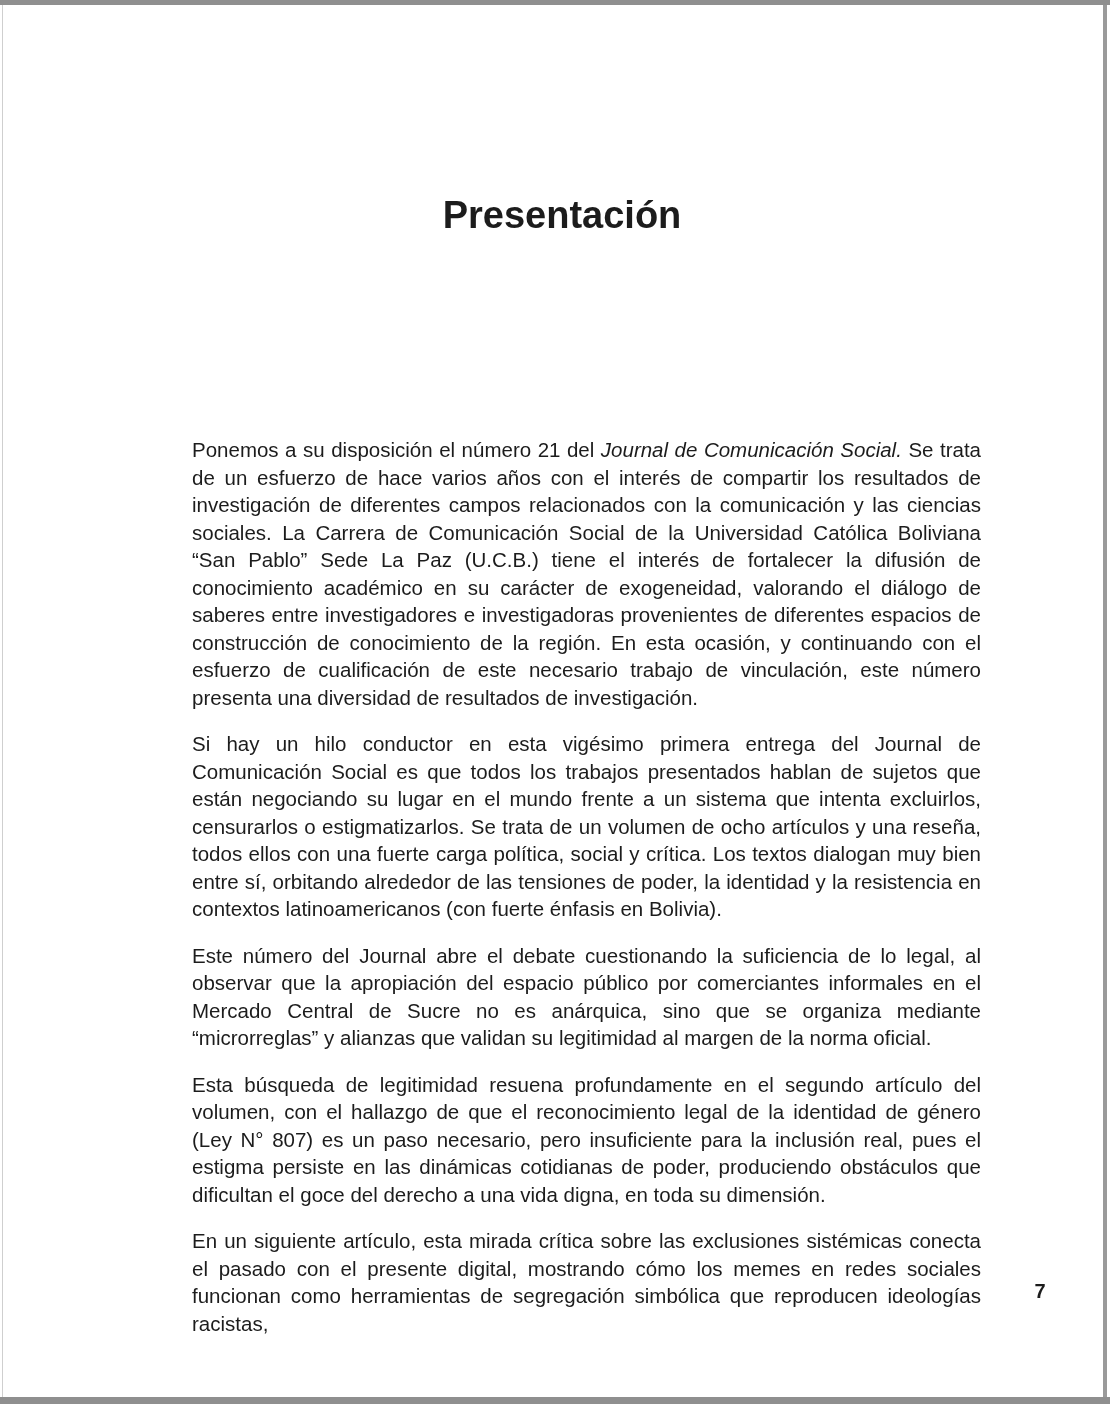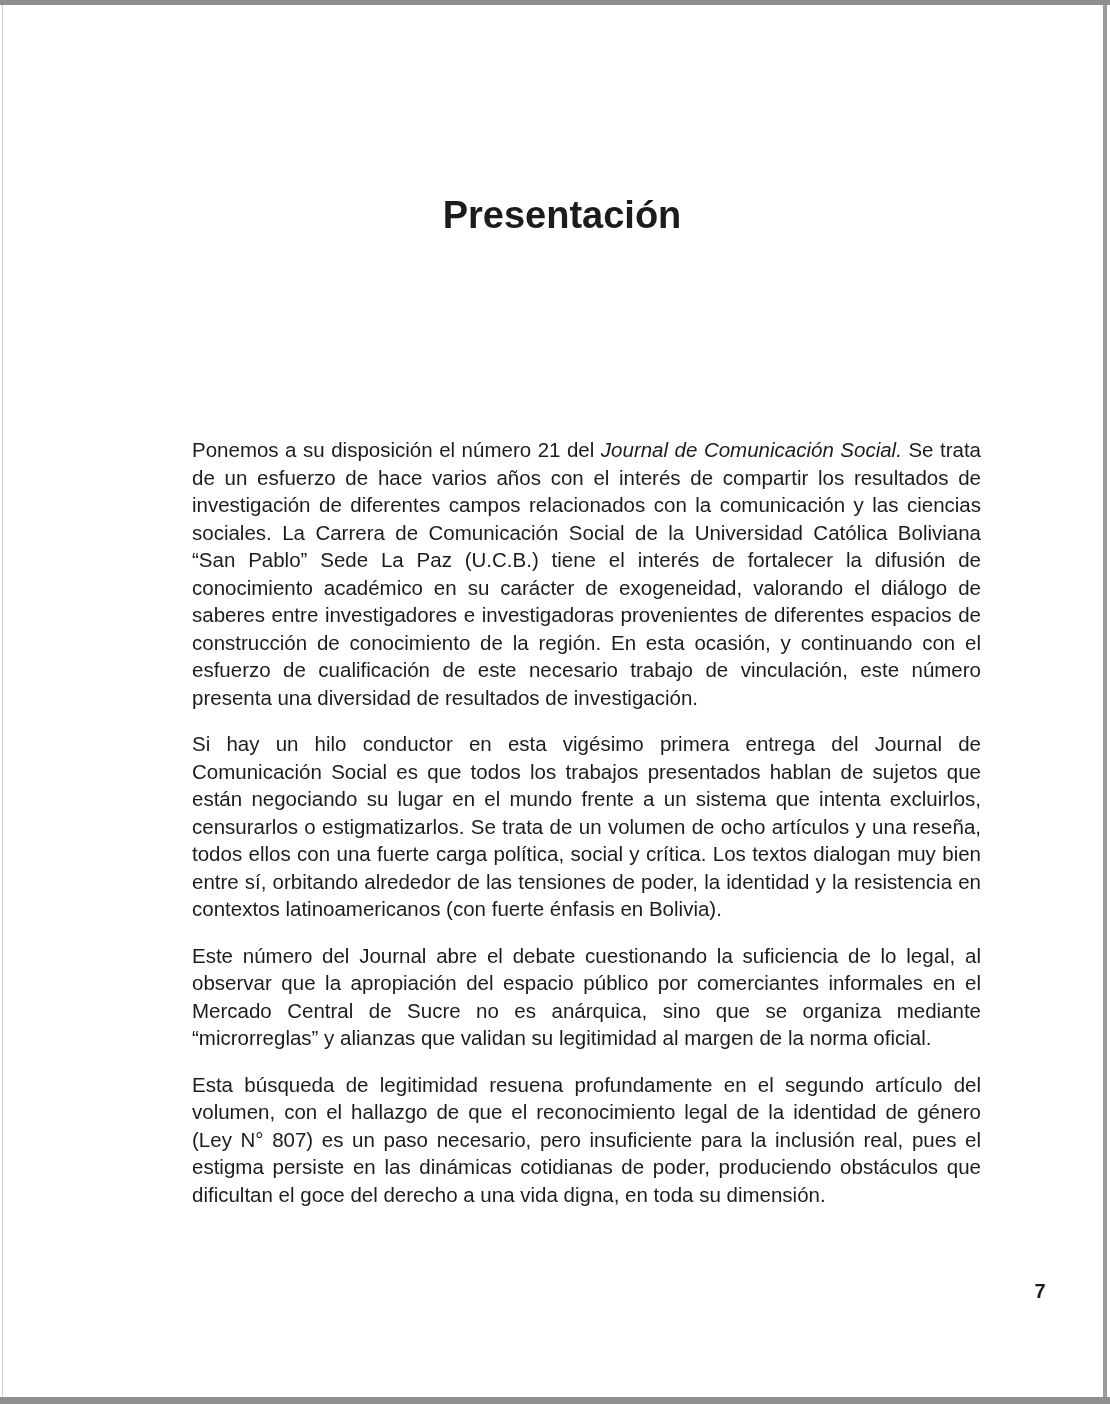--- a/index.html
+++ b/index.html
@@ -89,17 +89,18 @@
 
   <div class="body-text">
     <p><span>Ponemos a su disposición el número 21 del </span><span class="italic">Journal de Comunicación Social.</span><span> Se trata de un esfuerzo de hace varios años con el interés de compartir los resultados de investigación de diferentes campos relacionados con la comunicación y las ciencias sociales. La Carrera de Comunicación Social de la Universidad Católica Boliviana “San Pablo” Sede La Paz (U.C.B.) tiene el interés de fortalecer la difusión de conocimiento académico en su carácter de exogeneidad, valorando el diálogo de saberes entre investigadores e investigadoras provenientes de diferentes espacios de construcción de conocimiento de la región. En esta ocasión, y continuando con el esfuerzo de cualificación de este necesario trabajo de vinculación, este número presenta una diversidad de resultados de investigación.</span></p>
 
     <p>Si hay un hilo conductor en esta vigésimo primera entrega del Journal de Comunicación Social es que todos los trabajos presentados hablan de sujetos que están negociando su lugar en el mundo frente a un sistema que intenta excluirlos, censurarlos o estigmatizarlos. Se trata de un volumen de ocho artículos y una reseña, todos ellos con una fuerte carga política, social y crítica. Los textos dialogan muy bien entre sí, orbitando alrededor de las tensiones de poder, la identidad y la resistencia en contextos latinoamericanos (con fuerte énfasis en Bolivia).</p>
 
     <p>Este número del Journal abre el debate cuestionando la suficiencia de lo legal, al observar que la apropiación del espacio público por comerciantes informales en el Mercado Central de Sucre no es anárquica, sino que se organiza mediante “microrreglas” y alianzas que validan su legitimidad al margen de la norma oficial.</p>
 
     <p>Esta búsqueda de legitimidad resuena profundamente en el segundo artículo del volumen, con el hallazgo de que el reconocimiento legal de la identidad de género (Ley N° 807) es un paso necesario, pero insuficiente para la inclusión real, pues el estigma persiste en las dinámicas cotidianas de poder, produciendo obstáculos que dificultan el goce del derecho a una vida digna, en toda su dimensión.</p>
 
+    <p>En un siguiente artículo, esta mirada crítica sobre las exclusiones sistémicas conecta el pasado con el presente digital, mostrando cómo los memes en redes sociales funcionan como herramientas de segregación simbólica que reproducen ideologías racistas,</p>
   </div>
 
   <div class="page-number">7</div>
 
 </div>
 
 </body></html>

